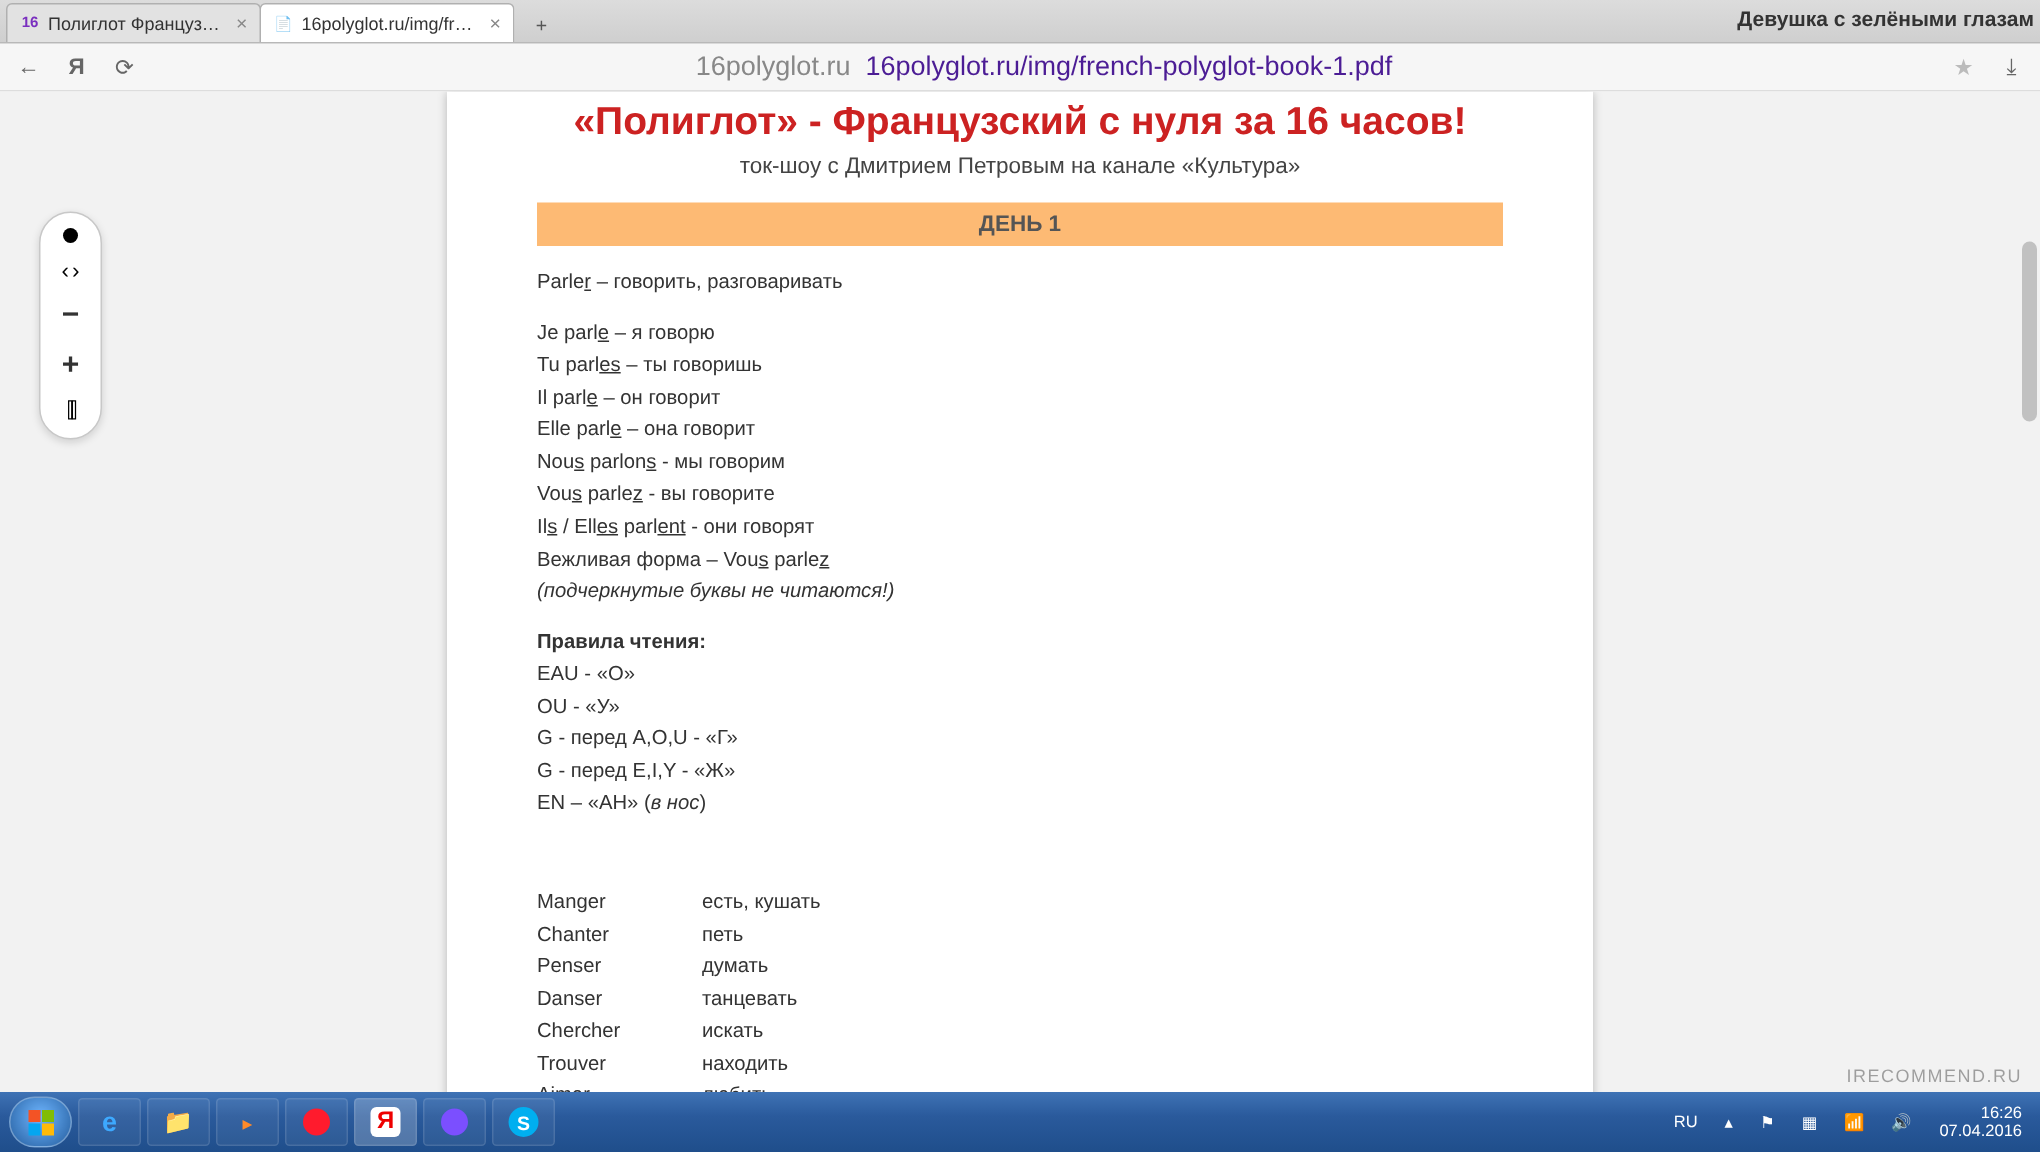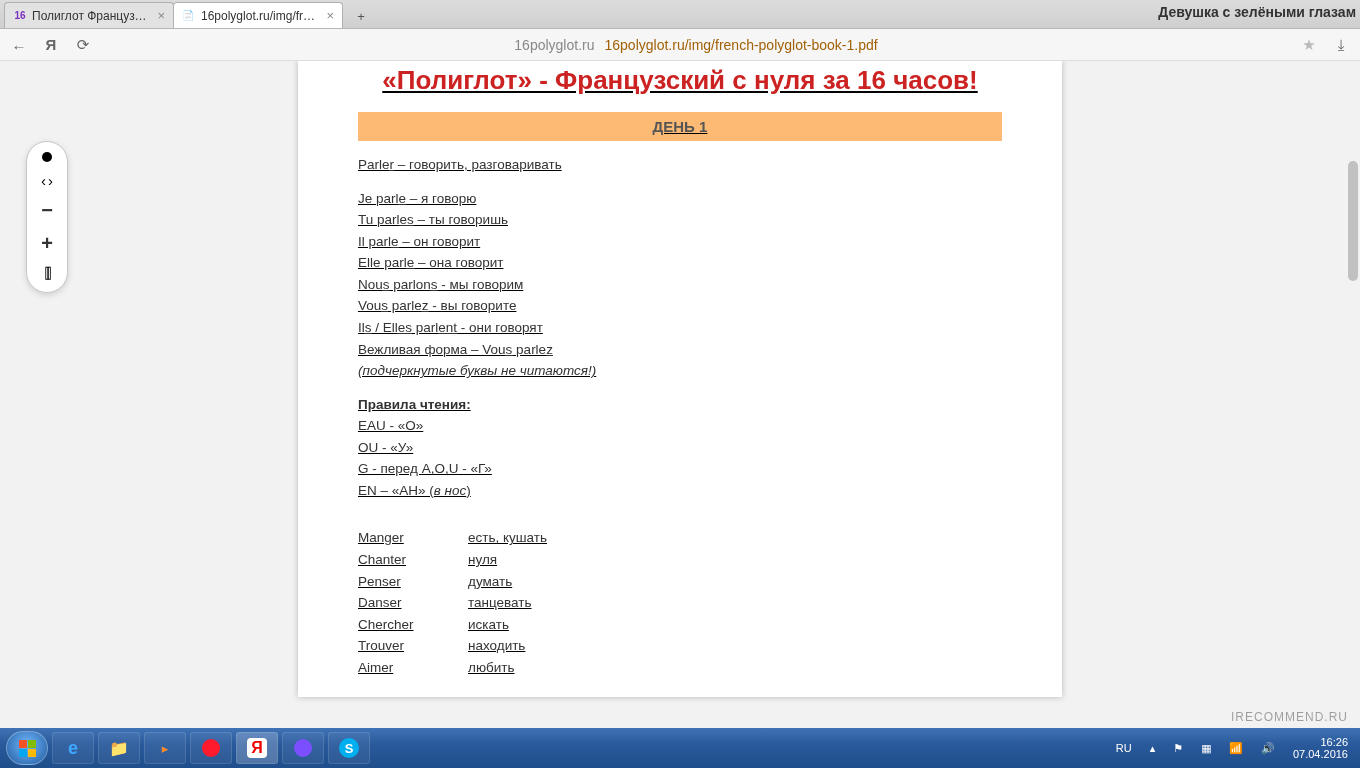--- a/index.html
+++ b/index.html
@@ -8,35 +8,35 @@
   .tabbar { height:29px; background:linear-gradient(#dcdcdc,#cfcfcf); display:flex; align-items:flex-end; border-bottom:1px solid #b8b8b8; position:relative;}
   .tab { height:26px; display:flex; align-items:center; padding:0 8px; border:1px solid #b0b0b0; border-bottom:none; border-top-left-radius:4px; border-top-right-radius:4px; font-size:12px; color:#333; margin-right:-1px; max-width:170px; background:#e2e2e2;}
   .tab.active { background:#fff;}
   .tab .favicon{ width:14px; height:14px; display:inline-flex; align-items:center; justify-content:center; margin-right:5px; font-size:10px;}
   .tab .title { white-space:nowrap; overflow:hidden; text-overflow:ellipsis; flex:1;}
   .tab .close{ margin-left:5px; color:#888; font-size:13px;}
   .newtab{ width:26px; height:24px; display:flex; align-items:center; justify-content:center; color:#555; margin-left:6px;}
   .user-label{ position:absolute; right:4px; top:4px; font-size:14px; color:#333; font-weight:bold;}
   .addrbar{ height:32px; background:#f6f6f6; border-bottom:1px solid #ddd; display:flex; align-items:center; padding:0 10px; gap:14px;}
   .ico{ width:18px; text-align:center; color:#666; font-size:15px;}
-  .addrzone{ flex:1; display:flex; align-items:center; justify-content:center; gap:10px; font-size:14px;}
+  .addrzone{ flex:1; display:flex; align-items:center; justify-content:center; gap:10px; font-size:18px;}
   .domain{ color:#888;}
-  .path{ color:#a16207;}
+  .path{ color:#4c1d95;}
   
   .viewer{ position:relative; height:calc(100% - 29px - 32px - 40px); background:#f2f2f2; overflow:hidden;}
-  .pdf-page{ position:absolute; left:50%; transform:translateX(-50%); top:0; width:764px; background:#fff; box-shadow:0 0 6px rgba(0,0,0,.25); padding:0 60px 20px;text-decoration:underline;}
+  .pdf-page{ position:absolute; left:50%; transform:translateX(-50%); top:0; width:764px; background:#fff; box-shadow:0 0 6px rgba(0,0,0,.25); padding:0 60px 20px;}
   .pdftitle{ color:#c22; font-size:26px; font-weight:bold; text-align:center; padding-top:4px;}
   .pdfsub{ text-align:center; color:#444; font-size:15px; margin-top:6px;}
   .dayhdr{ background:#fdba74; text-align:center; font-weight:bold; color:#555; padding:6px 0; margin:16px 0 14px; font-size:15px;}
   .body{ font-size:13.5px; color:#333; line-height:1.45;}
   .body p{ margin:2px 0;}
   .gap{ height:10px;}
   .sub{ font-weight:bold;}
   .ital{ font-style:italic;}
-  .vocab{ display:grid; grid-template-columns:110px auto; row-gap:2px; margin-top:6px;}
+  .vocab{ display:grid; grid-template-columns:110px auto; row-gap:2px; margin-top:24px;}
   u{ text-decoration:underline;}
   
   .pill{ position:absolute; left:26px; top:80px; width:42px; background:#fff; border:1px solid #c8c8c8; border-radius:21px; box-shadow:0 2px 6px rgba(0,0,0,.15); padding:10px 0; display:flex; flex-direction:column; align-items:center; gap:10px;}
   .pill .dot{ width:10px; height:10px; background:#000; border-radius:50%;}
   .pill .nav{ display:flex; gap:2px; font-size:15px;}
   .pill .btn{ font-size:20px; font-weight:bold; color:#333;}
   .pill .fit{ font-size:14px; letter-spacing:-2px;}
   
   .scroll{ position:absolute; right:2px; top:100px; width:10px; height:120px; background:#c1c1c1; border-radius:5px;}
   
@@ -89,20 +89,21 @@
       <span>‹</span>
       <span>›</span>
     </div>
     <span class="btn">−</span>
     <span class="btn">+</span>
     <span class="fit">⫿⫿</span>
   </div>
 
   <div class="pdf-page">
     <div class="pdftitle">«Полиглот» - Французский с нуля за 16 часов!</div>
+    <div class="pdfsub">ток-шоу с Дмитрием Петровым на канале «Культура»</div>
     <div class="dayhdr">ДЕНЬ 1</div>
     <div class="body">
       <p>Parle<u>r</u> – говорить, разговаривать</p>
       <div class="gap"></div>
       <div id="conj-host">
           <p>Je parl<u>e</u> – я говорю</p>
           <p>Tu parl<u>es</u> – ты говоришь</p>
           <p>Il parl<u>e</u> – он говорит</p>
           <p>Elle parl<u>e</u> – она говорит</p>
           <p>Nou<u>s</u> parlon<u>s</u> - мы говорим</p>
@@ -110,29 +111,30 @@
           <p>Il<u>s</u>  / Ell<u>es</u> parl<u>ent</u> - они говорят</p>
           <p>Вежливая форма – Vou<u>s</u> parle<u>z</u></p>
         </div>
       <p class="ital">(подчеркнутые буквы не читаются!)</p>
       <div class="gap"></div>
       <p class="sub">Правила чтения:</p>
       <div id="rules-host">
           <p>EAU - «О»</p>
           <p>OU - «У»</p>
           <p>G - перед A,O,U - «Г»</p>
+          <p>G - перед E,I,Y - «Ж»</p>
           <p>EN – «АН» (<i>в нос</i>)</p>
         </div>
       <div class="gap"></div>
         <div class="gap"></div>
       <div class="vocab" id="vocab-host">
           <span>Manger</span>
           <span>есть, кушать</span>
           <span>Chanter</span>
-          <span>нуля</span>
+          <span>петь</span>
           <span>Penser</span>
           <span>думать</span>
           <span>Danser</span>
           <span>танцевать</span>
           <span>Chercher</span>
           <span>искать</span>
           <span>Trouver</span>
           <span>находить</span>
           <span>Aimer</span>
           <span>любить</span>

